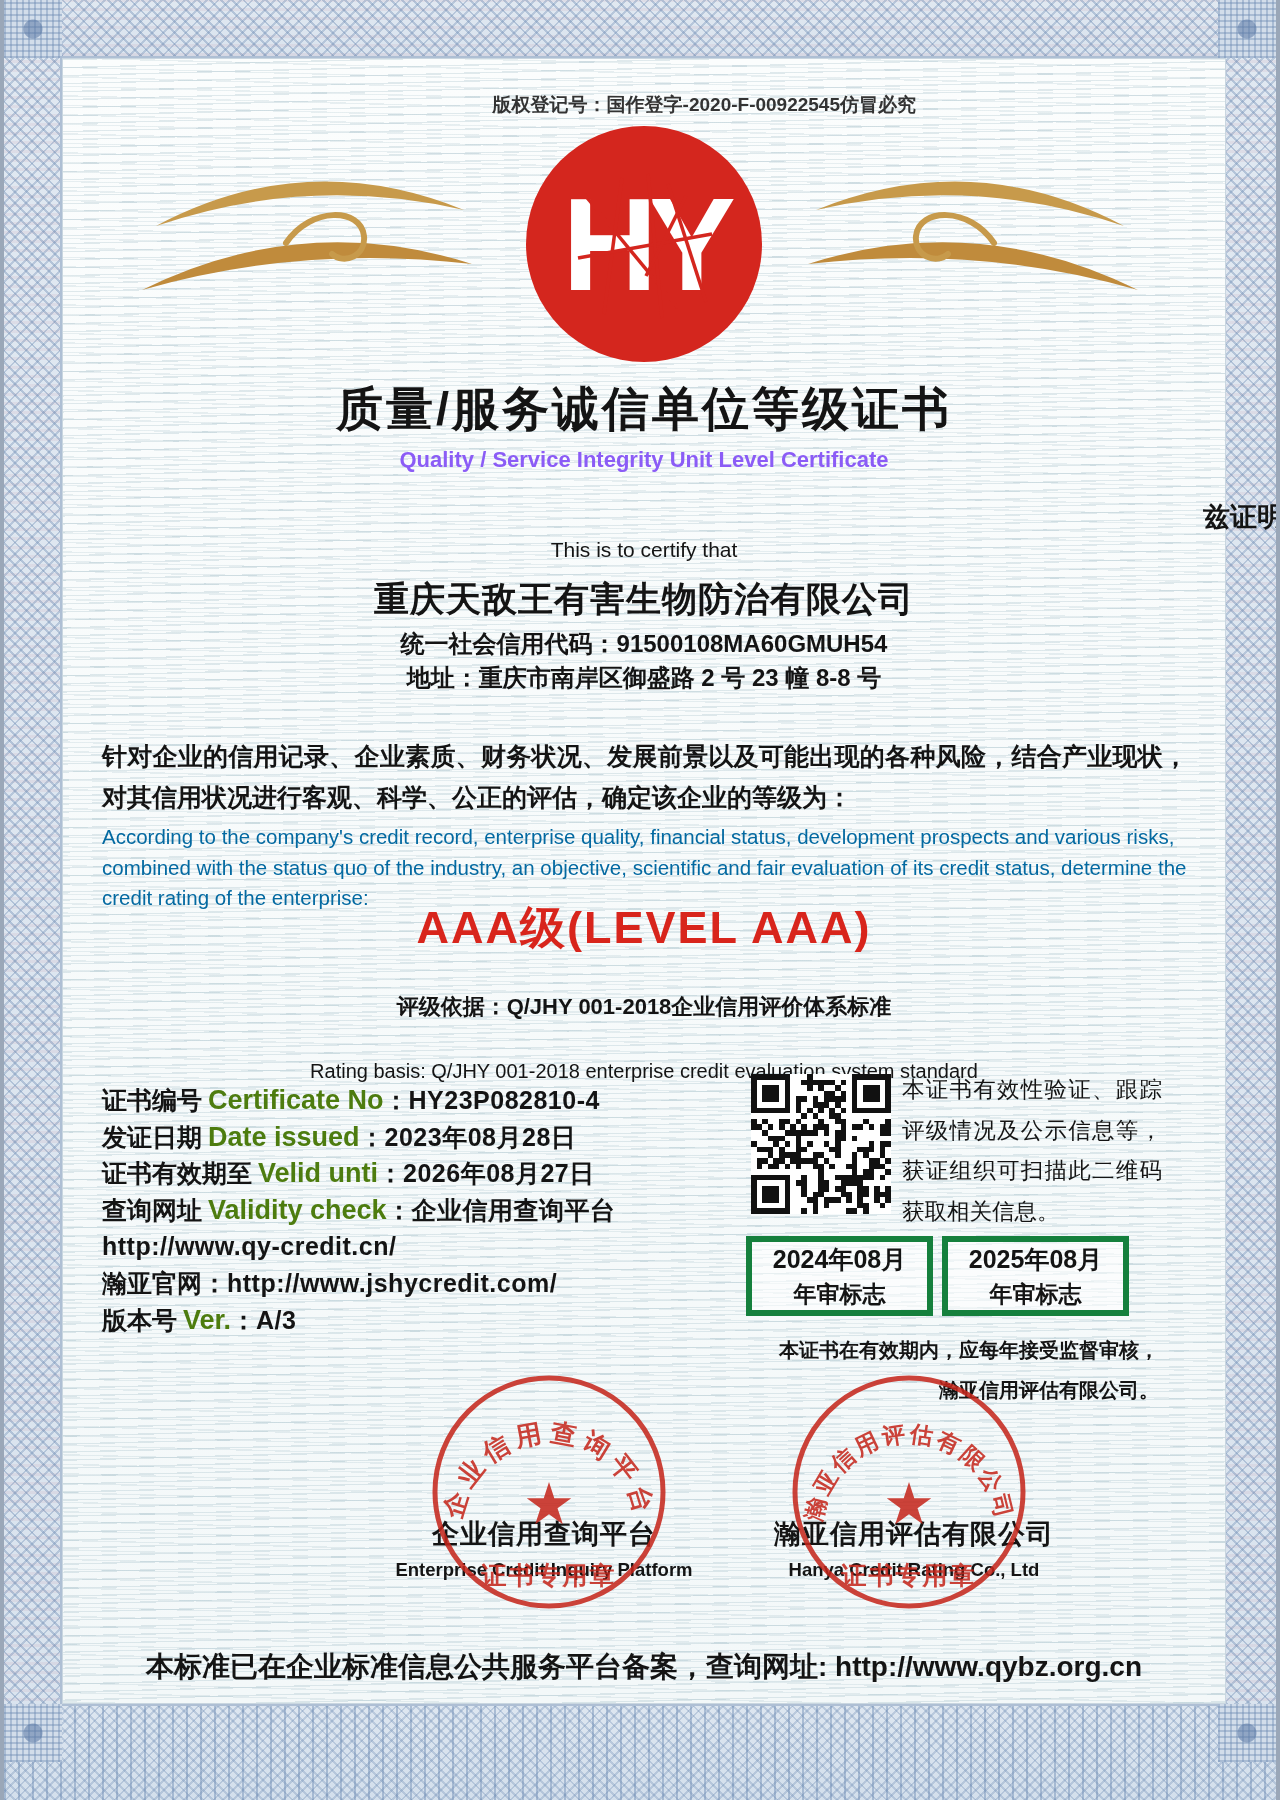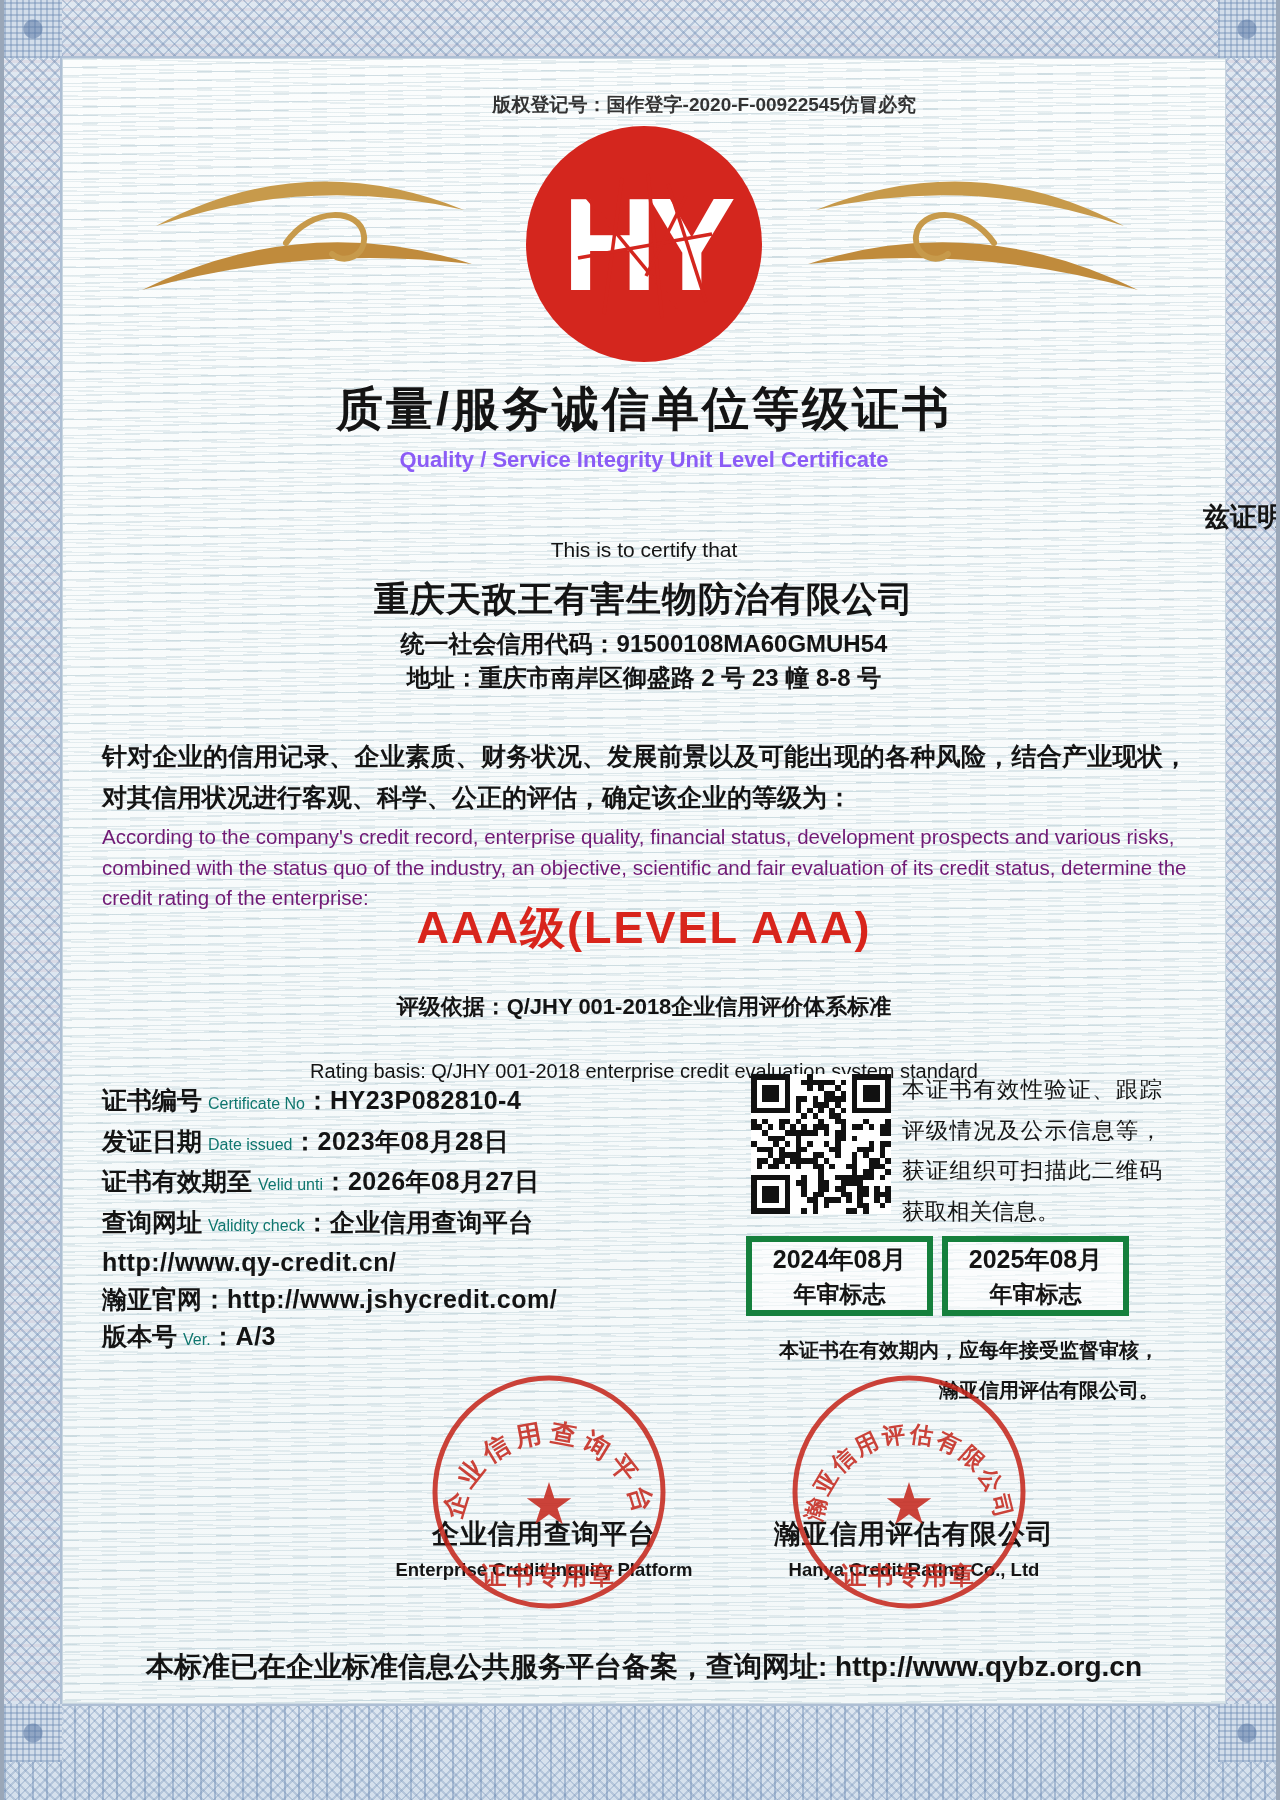--- a/index.html
+++ b/index.html
@@ -57,28 +57,28 @@
   .fl-left{left:132px;} .fl-right{right:132px;transform:scaleX(-1);}
   .title-zh{left:0;top:378px;width:1280px;text-align:center;font-size:47px;font-weight:900;letter-spacing:3px;z-index:5;}
   .title-en{left:0;top:447px;width:1280px;text-align:center;font-size:22px;font-weight:600;color:#8b5cf6;z-index:5;}
   .certify-zh{left:0;top:499px;width:1280px;text-align:right;font-size:27px;font-weight:600;z-index:5;padding-left:18px;}
   .certify-en{left:0;top:538px;width:1280px;text-align:center;font-size:21px;font-weight:500;z-index:5;}
   .company{left:0;top:576px;width:1280px;text-align:center;font-size:35px;font-weight:900;letter-spacing:1px;z-index:5;}
   .credit-code{left:0;top:628px;width:1280px;text-align:center;font-size:24px;font-weight:600;z-index:5;}
   .address{left:0;top:662px;width:1280px;text-align:center;font-size:24px;font-weight:600;z-index:5;}
   
   .para-zh{left:98px;top:736px;width:1086px;font-size:25px;line-height:41px;font-weight:600;text-align:justify;z-index:5;}
-  .para-en{left:98px;top:822px;width:1086px;font-size:20.5px;line-height:30.5px;font-weight:500;color:#701a75;z-index:5;}
+  .para-en{left:98px;top:822px;width:1086px;font-size:20.5px;line-height:30.5px;font-weight:500;color:#0369a1;z-index:5;}
   .aaa{left:0;top:898px;width:1280px;text-align:center;font-size:45px;font-weight:900;letter-spacing:2px;color:#d8251c;z-index:5;}
   .basis-zh{left:0;top:992px;width:1280px;text-align:center;font-size:22px;font-weight:600;z-index:5;}
   .basis-en{left:0;top:1024px;width:1280px;text-align:center;font-size:20px;font-weight:500;z-index:5;margin-top:36px;}
   
   .details{left:98px;top:1082px;z-index:5;}
   .dline{font-size:25px;line-height:36.6px;white-space:nowrap;font-weight:600;}
-  .den{font-size:16px;font-weight:400;color:#0f766e;margin-left:6px;}
+  .den{font-size:27px;font-weight:700;color:#4d7c0f;margin-left:6px;}
   .dval{letter-spacing:.5px;}
   .qr-box{left:747px;top:1074px;width:140px;height:140px;background:#fff;z-index:5;}
   .qr-caption{left:898px;top:1070px;width:260px;font-size:22.5px;line-height:40.5px;font-weight:500;text-align:justify;z-index:5;}
   .annual{left:742px;top:1236px;display:flex;gap:9px;z-index:5;}
   .abox{width:187px;height:80px;border:6px solid #15803d;background:rgba(255,255,255,.55);
         display:flex;flex-direction:column;align-items:center;justify-content:center;gap:3px;}
   .abox .m{font-size:25px;font-weight:600;}
   .abox .l{font-size:23px;font-weight:600;}
   .note{left:640px;top:1330px;width:515px;text-align:right;font-size:20px;line-height:40px;font-weight:700;z-index:5;}
   

